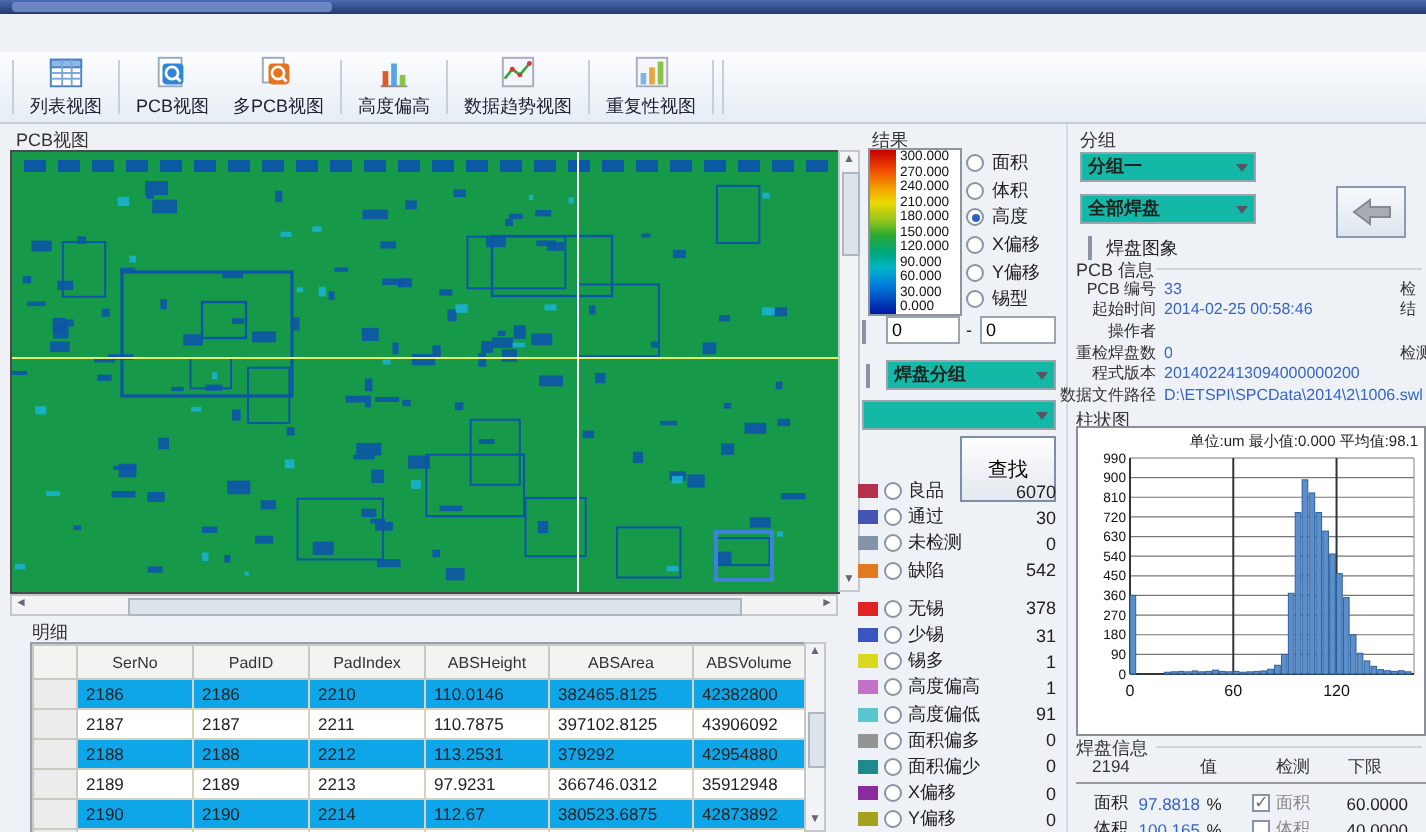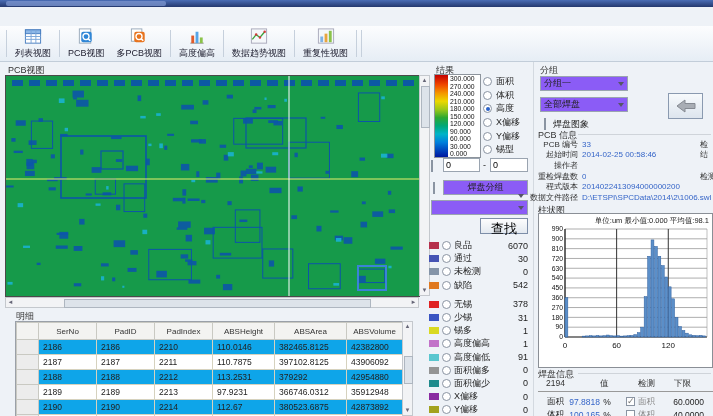--- a/index.html
+++ b/index.html
@@ -38,23 +38,23 @@
   
   .cb-box{left:434px;top:74px;width:45px;height:82px;border:1px solid #8d949c;background:#fff;display:flex;}
   .cb-grad{width:13px;height:100%;background:linear-gradient(to bottom,#c40000 0%,#f04800 12%,#f49600 22%,#ecd800 32%,#9cc818 42%,#2ca832 52%,#00a878 62%,#00b4c8 72%,#0080dc 82%,#0044bc 92%,#0018a0 100%);}
   .cb-labels{flex:1;display:flex;flex-direction:column;justify-content:space-between;font-size:6.8px;padding:0 0 0 2px;color:#111;line-height:7px;}
   .radio{width:9px;height:9px;border:1px solid #8a94a2;border-radius:50%;background:#fff;position:relative;flex:none;box-sizing:border-box;}
   .radio.sel::after{content:"";position:absolute;left:1.5px;top:1.5px;width:4px;height:4px;border-radius:50%;background:#2a62c9;}
   .metric-row{display:flex;align-items:center;gap:4px;height:13.6px;}
   .cbx{width:9px;height:9px;border:1px solid #8a94a2;background:#fff;position:relative;box-sizing:border-box;flex:none;}
   .cbx.checked::after{content:"\2713";position:absolute;left:0;top:-2px;font-size:9px;color:#777;}
   .tinput{position:absolute;height:14px;border:1px solid #9aa4b0;background:#fff;font-size:9px;padding:0 2px;box-sizing:border-box;font-family:inherit;}
-  .dd{position:absolute;height:15px;border:1px solid #9aa4b0;background:#8b5cf6;display:flex;align-items:center;padding:0 3px;font-size:9px;box-sizing:border-box;}
+  .dd{position:absolute;height:15px;border:1px solid #9aa4b0;background:#14b8a6;display:flex;align-items:center;padding:0 3px;font-size:9px;box-sizing:border-box;font-weight:bold;}
   .dd .tri{margin-left:auto;width:0;height:0;border-left:3px solid transparent;border-right:3px solid transparent;border-top:4px solid #556;}
-  #find-btn{left:480px;top:218px;width:48px;height:16px;border:1px solid #7d8ea8;background:linear-gradient(#fdfdfd,#e3e9f0);font-size:13px;font-family:inherit;}
+  #find-btn{left:480px;top:218px;width:48px;height:33px;border:1px solid #7d8ea8;background:linear-gradient(#fdfdfd,#e3e9f0);font-size:10px;font-family:inherit;}
   
   #legend-list{left:429px;top:239px;width:101px;}
   .legend-row{display:flex;align-items:center;gap:3px;height:13.2px;}
   .swatch{width:10px;height:7px;flex:none;}
   .legend-count{margin-left:auto;padding-right:2px;}
   .legend-gap{height:6px;}
   
   #right-sep{left:533px;top:62px;width:1px;height:354px;background:#d3d9e0;}
   .secline{position:absolute;height:1px;background:#cfd4da;}
   .inforow{display:flex;align-items:center;height:10.6px;font-size:8px;white-space:nowrap;position:relative;}
@@ -486,21 +486,21 @@
         <span>锡型</span>
       </div>
     </div>
 
   <span class="abs cbx" style="left:431px;top:161px;"></span>
   <input class="tinput abs" style="left: 443px; top: 158px; width: 37px;" value="0">
   <span class="abs" style="left:483px;top:160px;">-</span>
   <input class="tinput abs" style="left: 490px; top: 158px; width: 38px;" value="0">
 
   <span class="abs cbx" style="left:431px;top:183px;"></span>
-  <div class="dd" style="left:443px;top:180px;width:85px;flex-direction:column;">
+  <div class="dd" style="left:443px;top:180px;width:85px;">
     <span>焊盘分组</span>
       <span class="tri"></span>
   </div>
   <div class="dd" style="left:431px;top:200px;width:97px;">
     <span></span>
       <span class="tri"></span>
   </div>
   <button id="find-btn" class="abs">查找</button>
 
   <div id="legend-list" class="abs">

